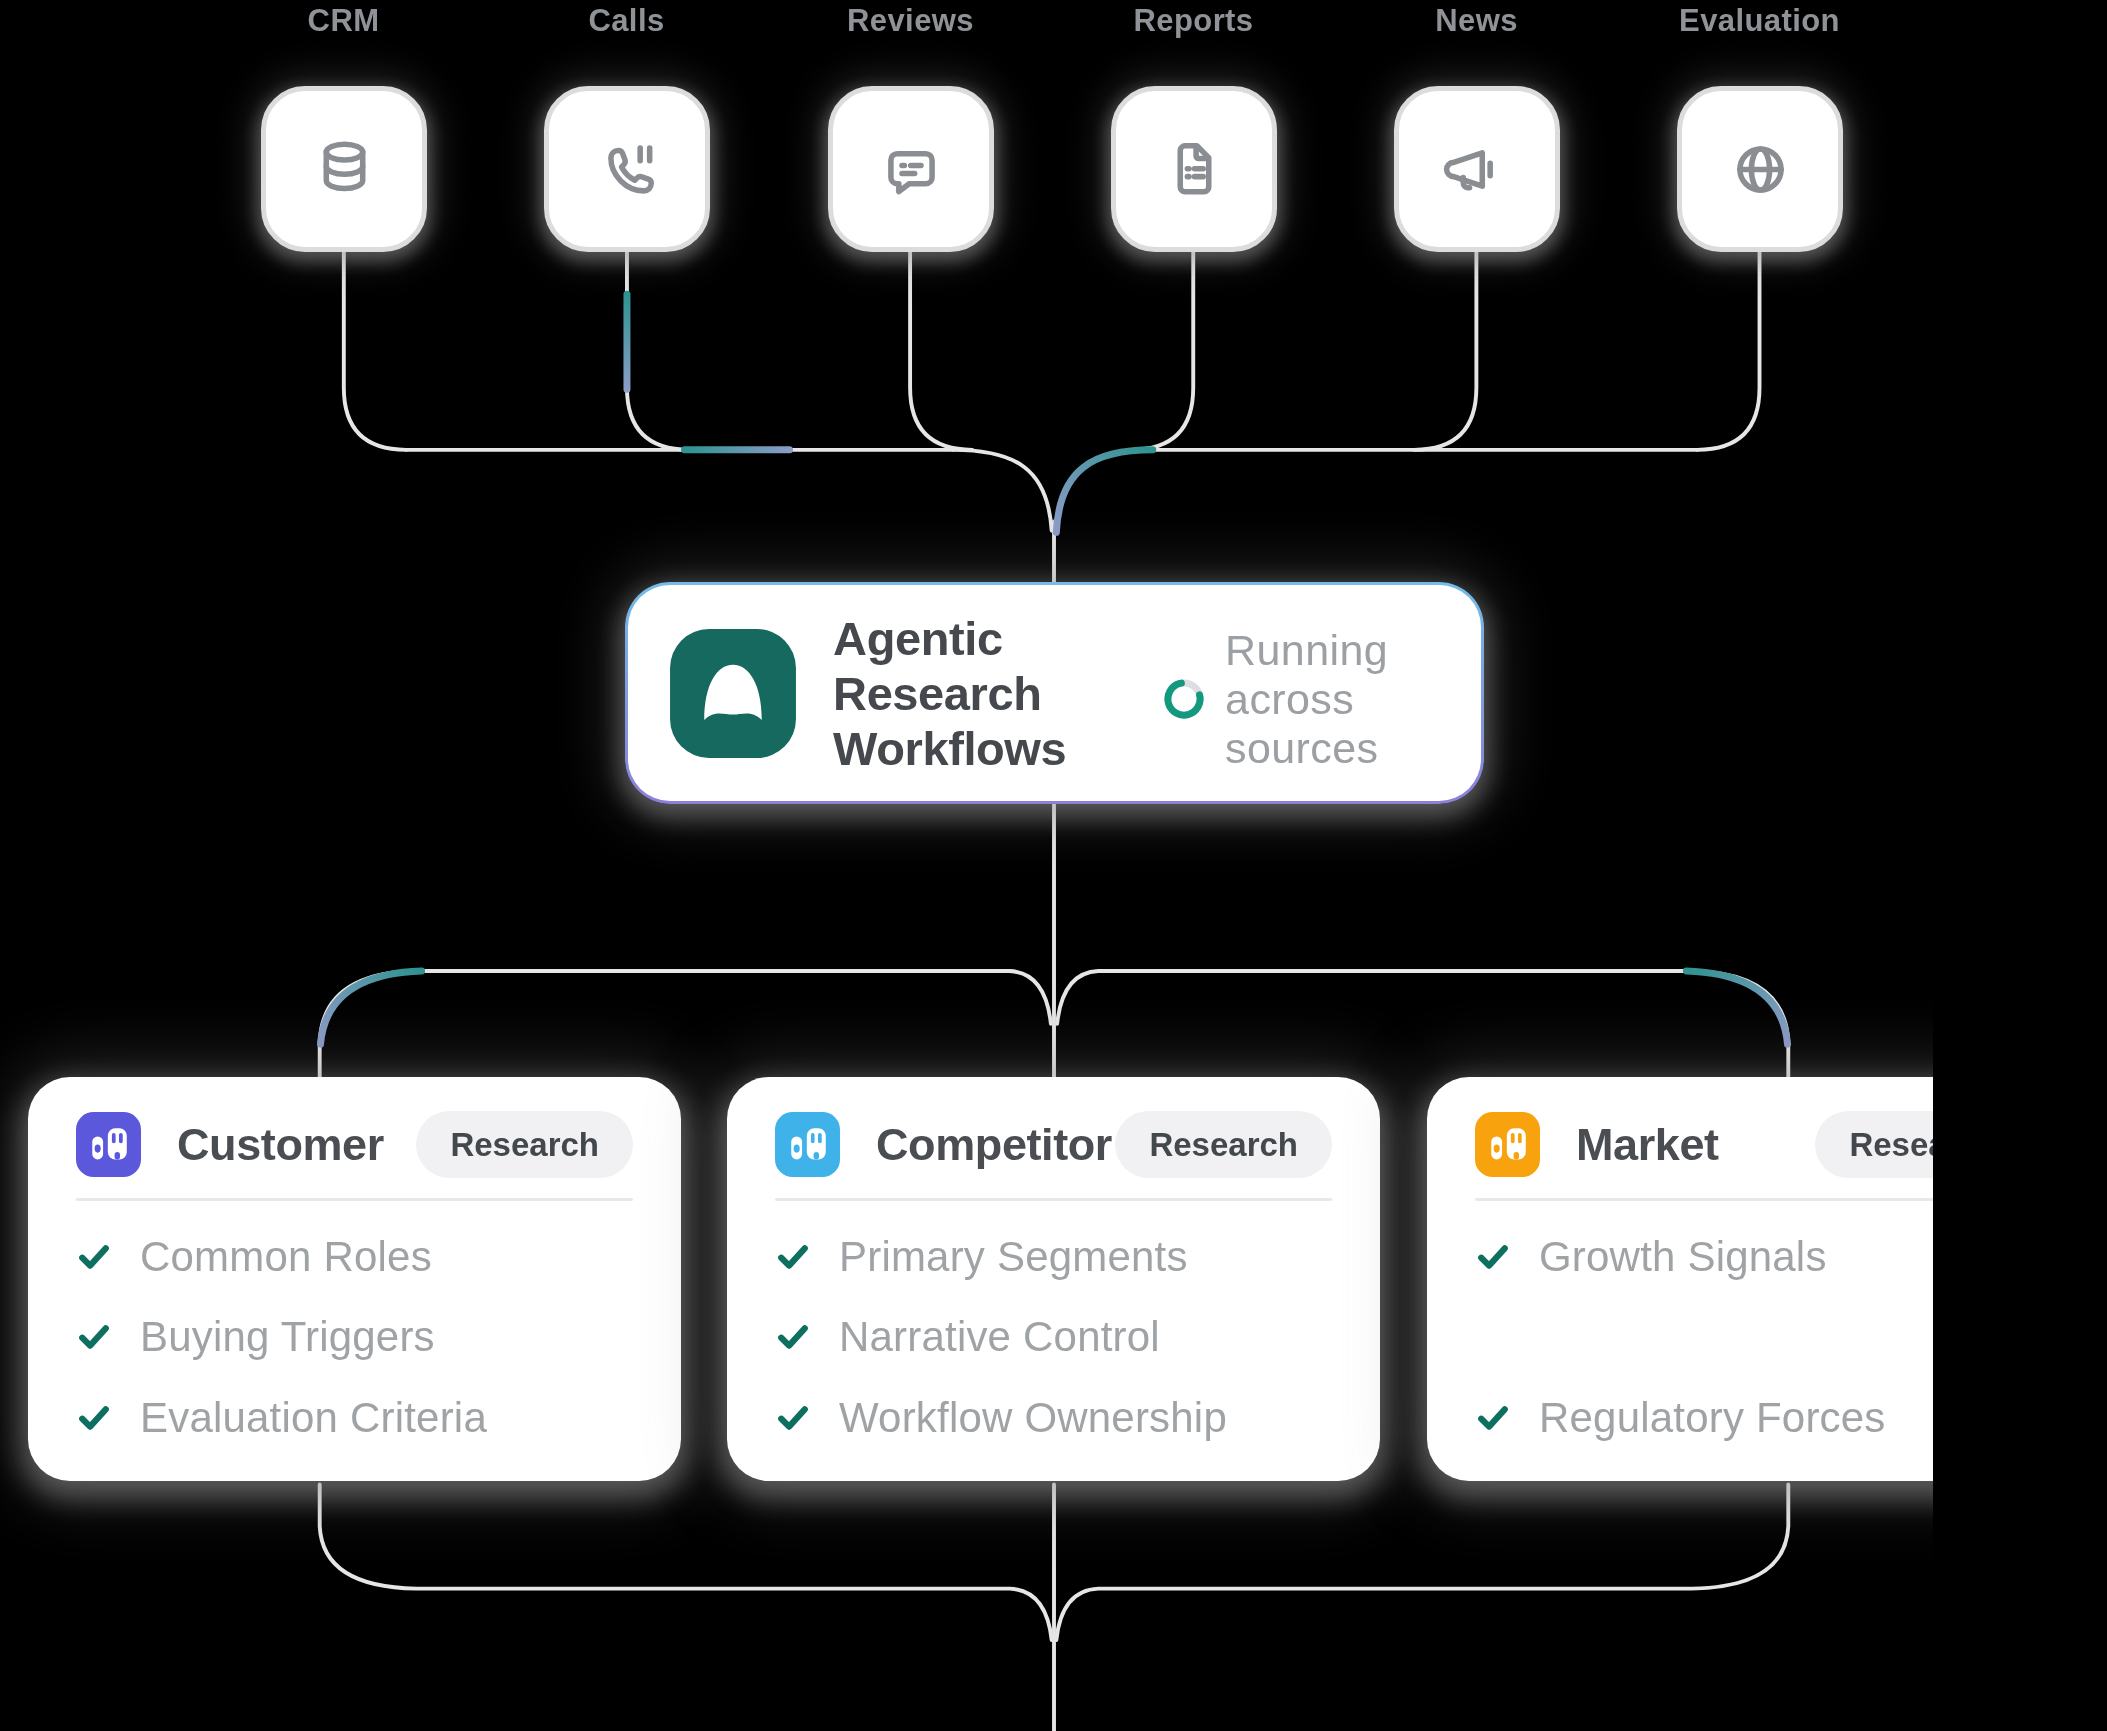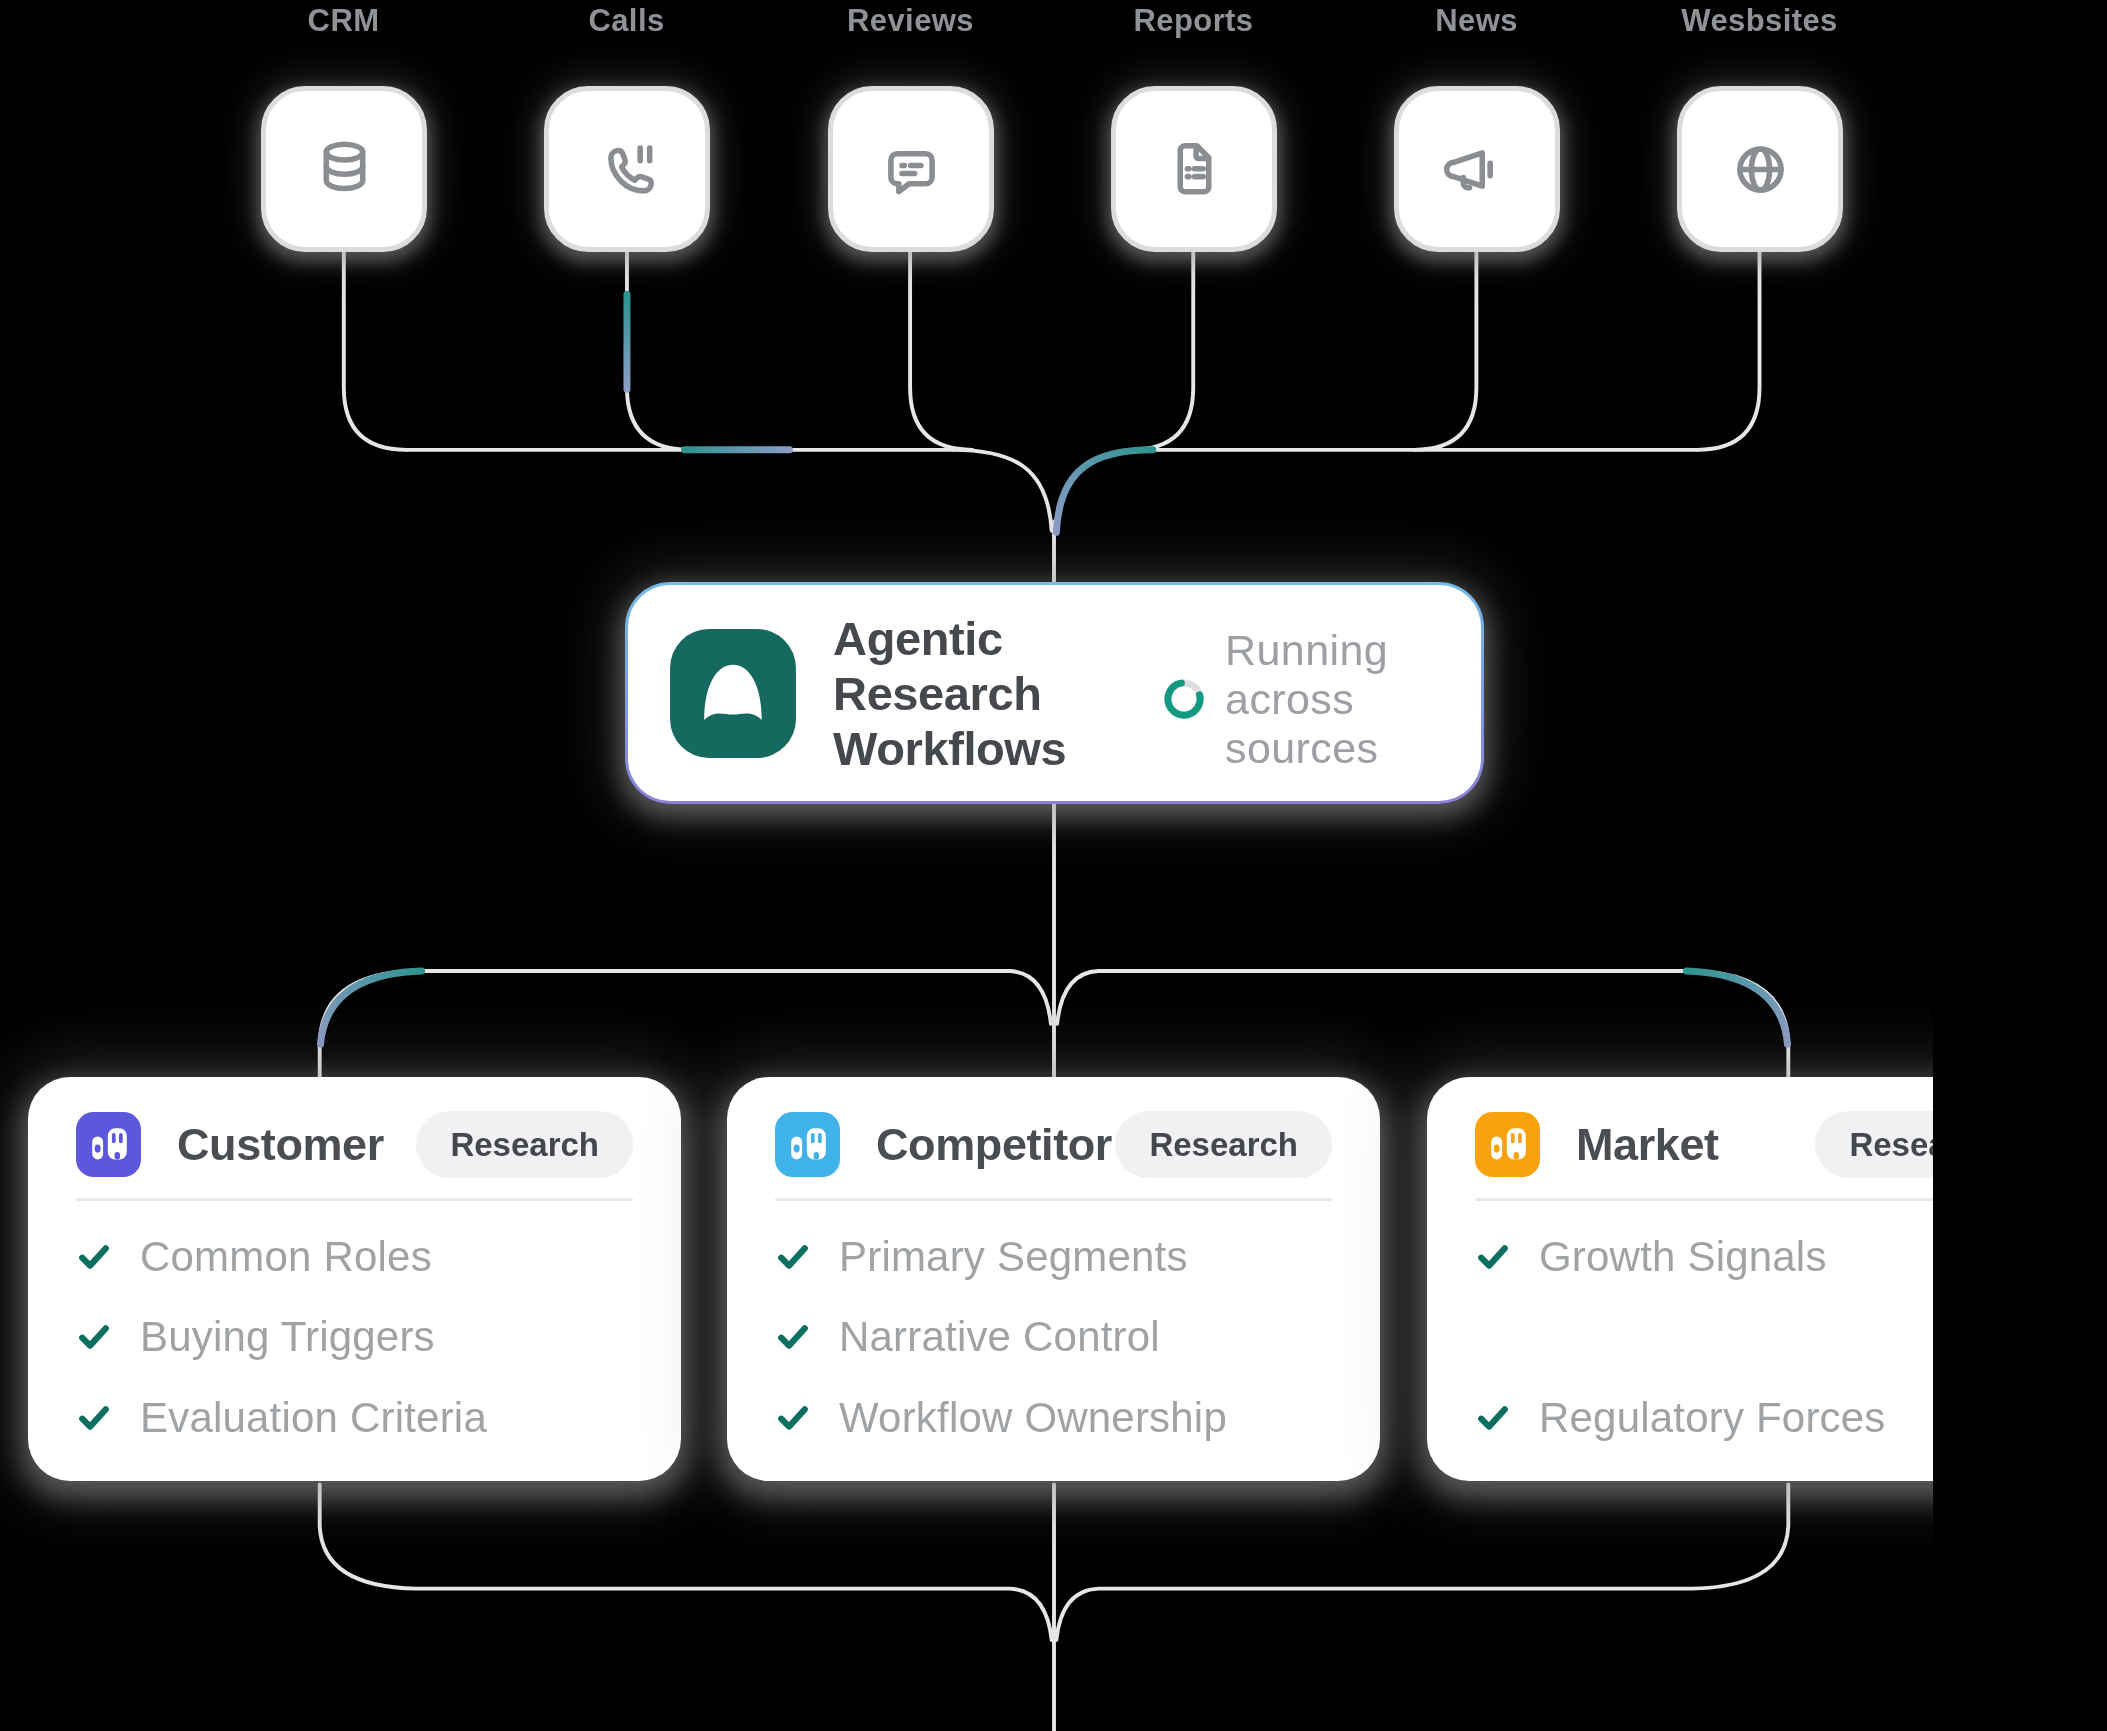--- a/index.html
+++ b/index.html
@@ -118,21 +118,21 @@
       <path d="M542 1248 Q420 1252 412 1342" stroke="url(#g4)"></path>
       <path d="M2168 1248 Q2290 1252 2298 1342" stroke="url(#g5)"></path>
     </g>
   </svg>
 
   <div class="src-label" style="left:219px">CRM</div>
   <div class="src-label" style="left:502px">Calls</div>
   <div class="src-label" style="left:786px">Reviews</div>
   <div class="src-label" style="left:1069px">Reports</div>
   <div class="src-label" style="left:1352px">News</div>
-  <div class="src-label" style="left:1635px">Wesbsites</div>
+  <div class="src-label" style="left:1635px">Evaluation</div>
 
   <div class="tile" style="left:261px">
     <svg viewBox="0 0 120 120">
       <g fill="none" stroke="#8a8e93" stroke-width="7">
         <ellipse cx="60" cy="38" rx="23" ry="10"></ellipse>
         <path d="M37 38 V74 c0 5.5 10.3 10 23 10 s23-4.5 23-10 V38"></path>
         <path d="M37 56 c0 5.5 10.3 10 23 10 s23-4.5 23-10"></path>
       </g>
     </svg>
   </div>

